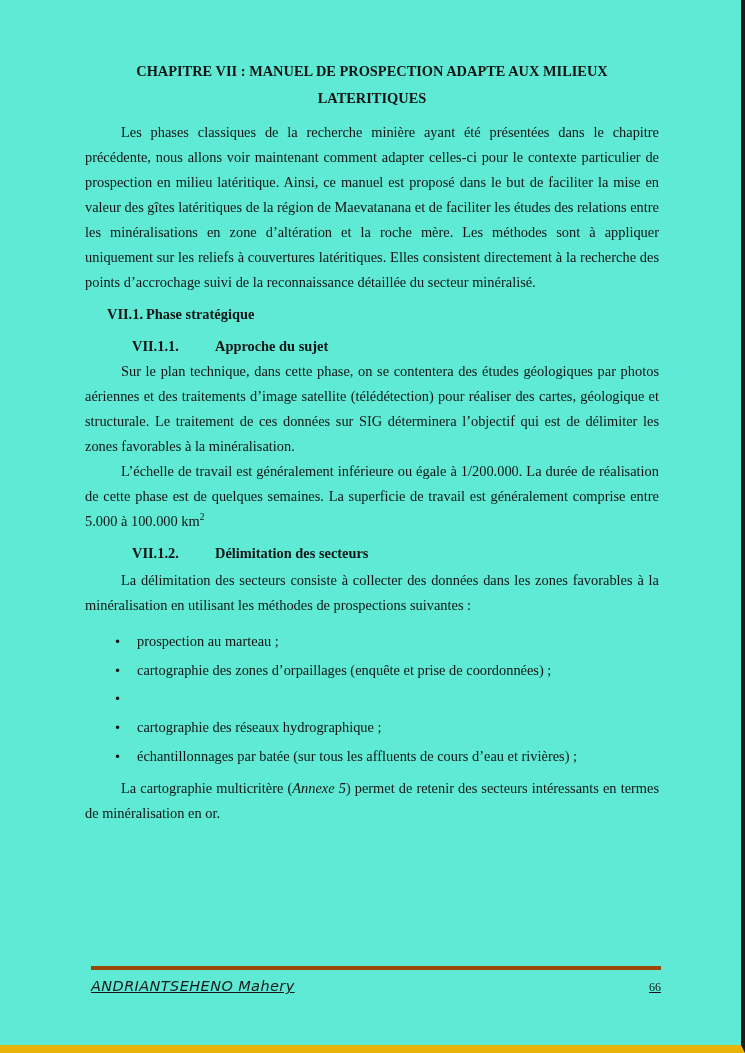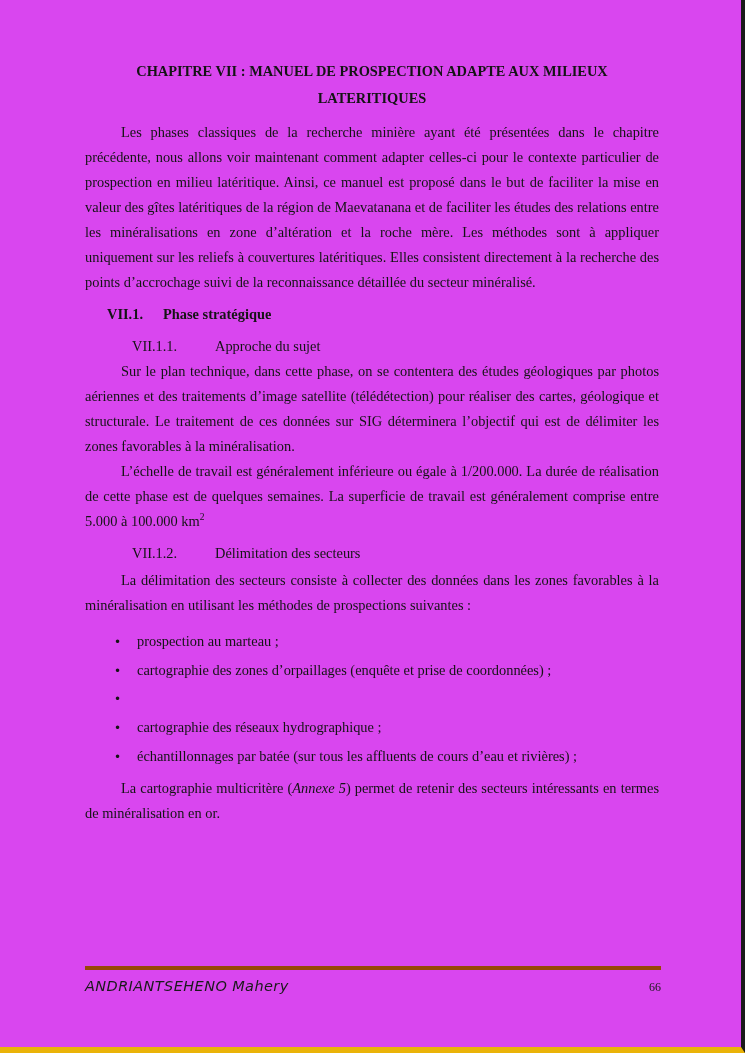--- a/index.html
+++ b/index.html
@@ -4,24 +4,24 @@
 <style>
   html, body {
     margin: 0;
     padding: 0;
     background: #ffffff;
   }
   .page {
     position: relative;
     width: 745px;
     height: 1053px;
-    background: #d946ef;
+    background: #5eead4;
     box-sizing: border-box;
     border-right: 4px solid #1a1a1a;
-    border-bottom: 6px solid #eab308;
+    border-bottom: 8px solid #eab308;
     font-family: "Liberation Serif", "DejaVu Serif", serif;
     font-size: 14.4px;
     color: #141414;
     overflow: hidden;
     padding-left: 36px;
   }
   .content {
     position: absolute;
     left: 85px;
     right: 82px;
@@ -41,23 +41,23 @@
   }
   .p-intro   { margin-bottom: 10px; }
   .p-scale   { margin-top: 16px; }
   .p-multi   { margin-top: 6px; }
   .p-strat   { margin-top: 14px; }
   .h-s1 {
     font-weight: bold;
     margin: 6px 0 2px 22px;
     line-height: 26px;
   }
-  .h-s1 .sec-num { margin-right: 20px; }
+  .h-s1 .sec-num { margin-right: 3px; }
   .h-sub {
-    font-weight: normal;
+    font-weight: bold;
     margin: 6px 0 0 47px;
     line-height: 26px;
   }
   .h-sub .sec-num {
     display: inline-block;
     width: 83px;
   }
   .h-s12 { margin-top: 6px; margin-bottom: 2px; }
   .bullet-list { margin: 12px 0 8px 0; }
   .bullet-row {
@@ -75,23 +75,24 @@
   }
   .bullet-text { flex: 1; }
   sup.sp {
     font-size: 9.5px;
     vertical-align: super;
     line-height: 0;
   }
   .it { font-style: italic; }
   .footer {
     position: absolute;
-    left: 85px;
+    left: 91px;
     right: 80px;
     top: 966px;
+    text-decoration: underline;
   }
   .footer-rule {
     height: 4px;
     background: #974806;
     margin-bottom: 8px;
   }
   .footer-row {
     display: flex;
     justify-content: space-between;
     align-items: baseline;

